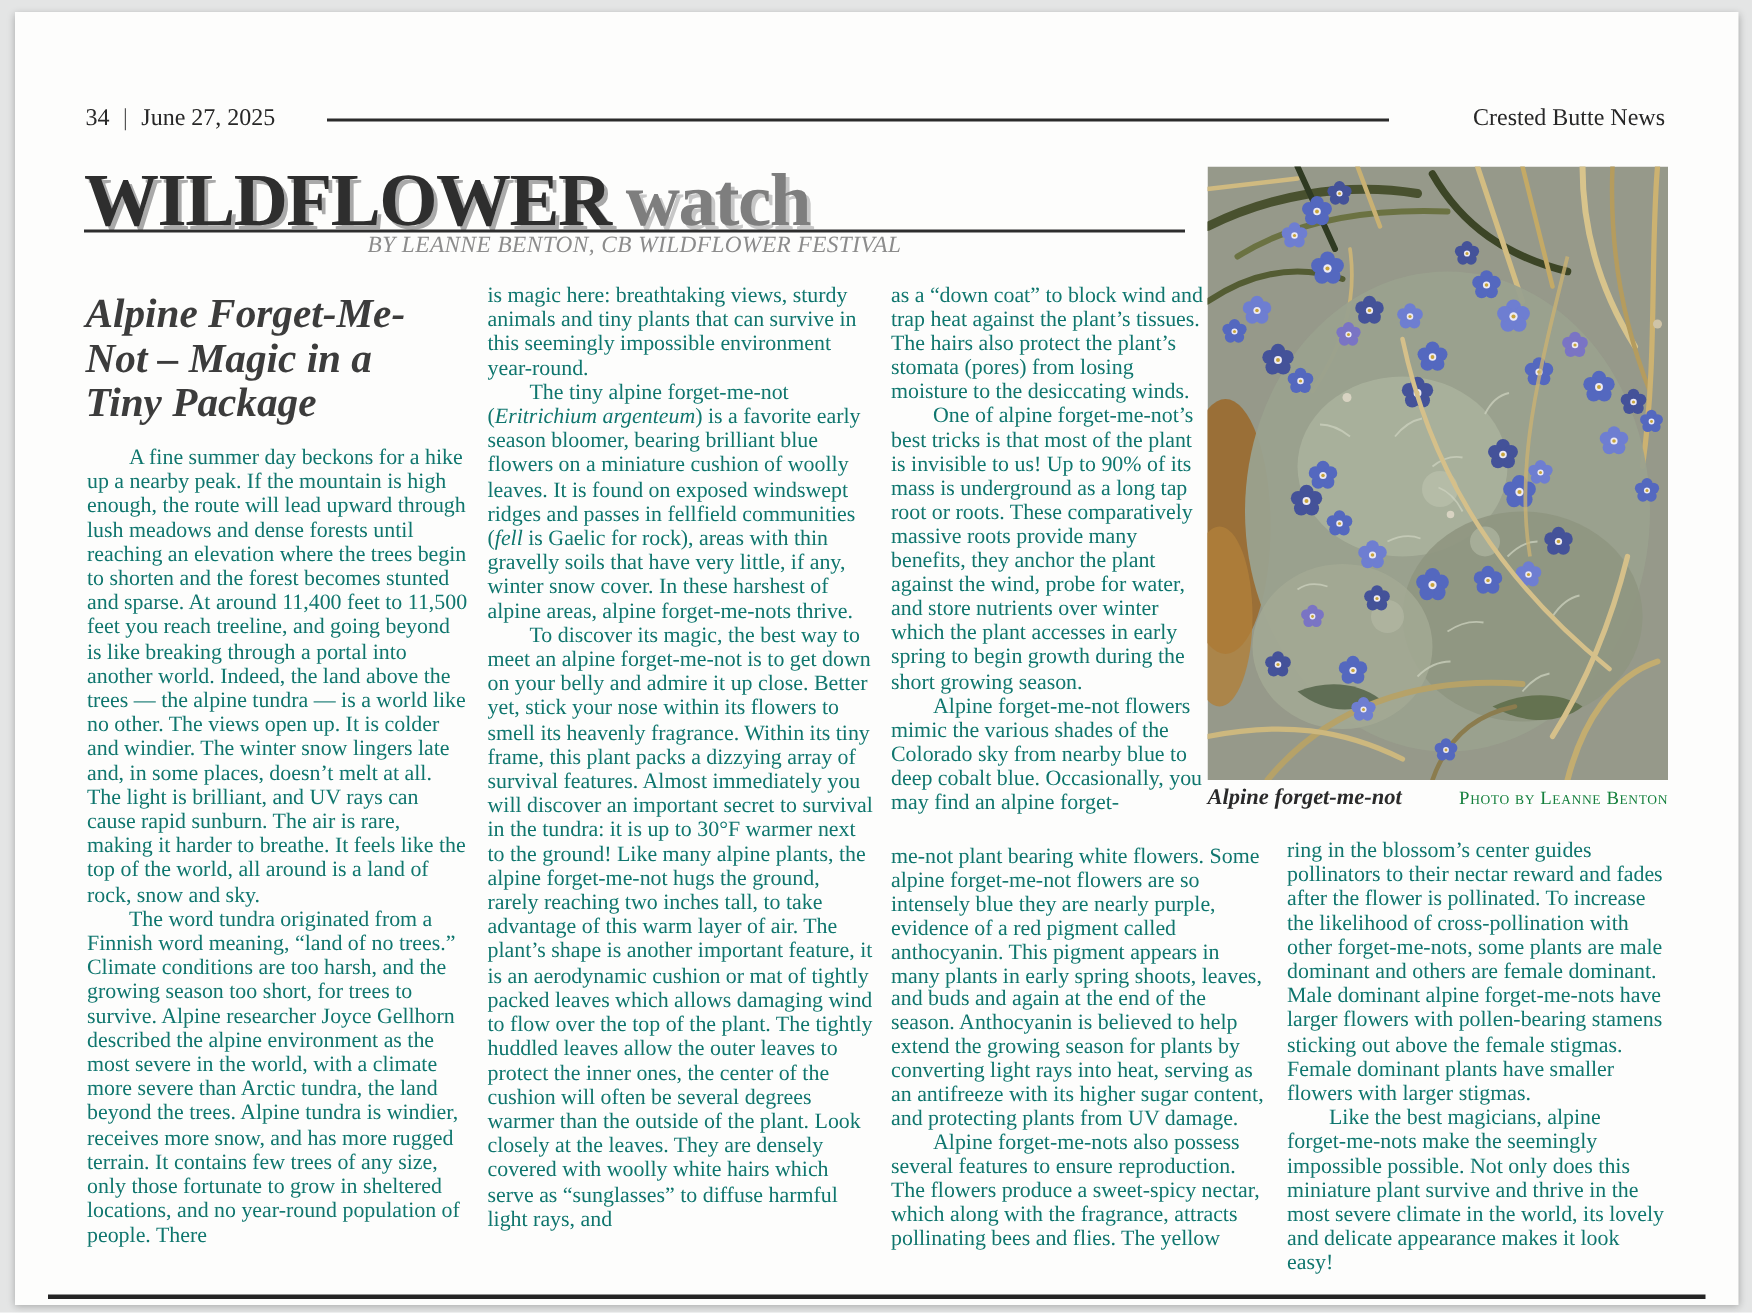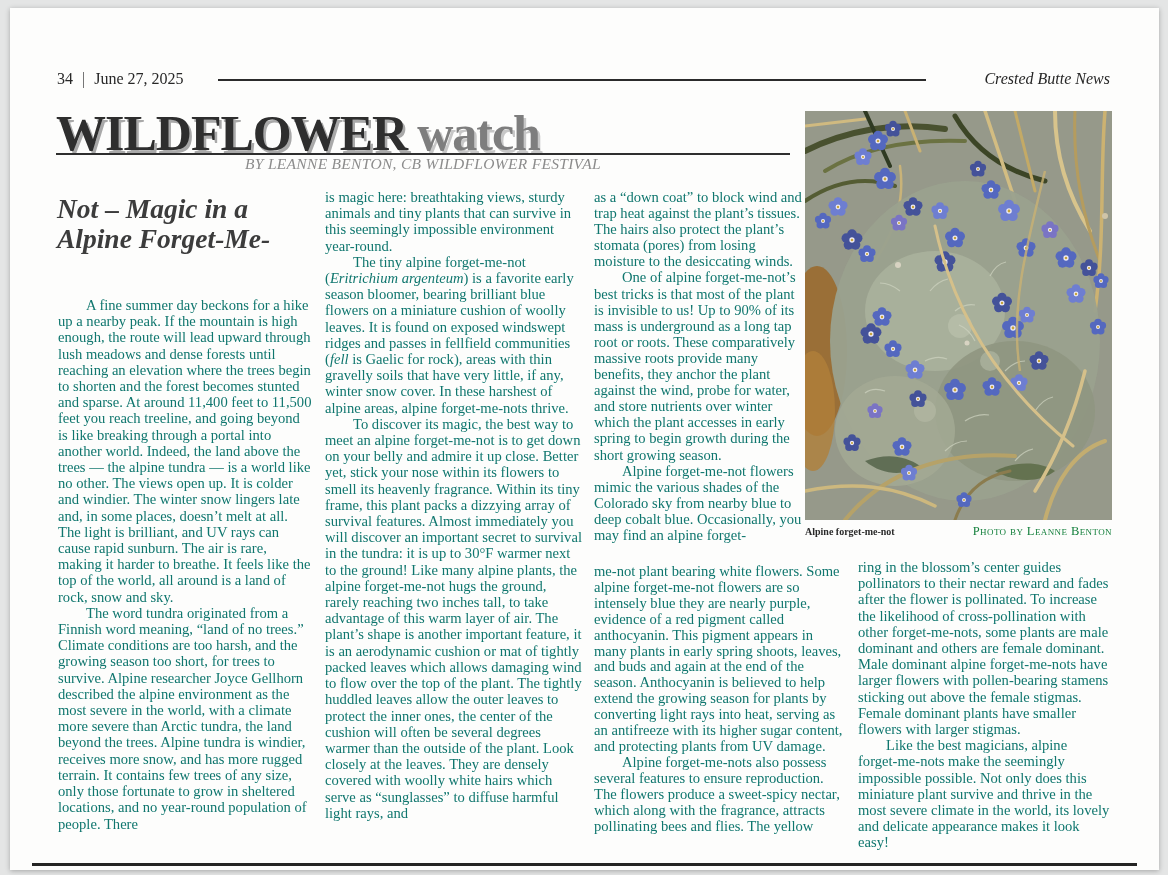--- a/index.html
+++ b/index.html
@@ -8,21 +8,21 @@
     background:#e4e5e5;
     font-family:"Liberation Serif","DejaVu Serif",serif;
   }
   .page{
     position:absolute;left:10px;top:8px;width:1149px;height:862px;
     background:#fdfdfc;box-shadow:0 1px 5px rgba(0,0,0,.28);
   }
   
   .folio{position:absolute;left:47px;top:62px;font-size:16px;color:#272727;white-space:nowrap;text-align:center;}
   .folio .sep{margin:0 9px;color:#555;font-weight:400;}
-  .paper-name{position:absolute;right:49px;top:62px;font-size:16px;color:#272727;font-style:italic;}
+  .paper-name{position:absolute;right:49px;top:62px;font-size:16px;color:#272727;}
   .header-rule{position:absolute;left:208px;top:71px;width:708px;height:2px;background:#2b2b2b;}
   
   .masthead{position:absolute;left:46px;top:96px;white-space:nowrap;}
   .mh-main{
     font-size:50px;font-weight:bold;letter-spacing:-1px;color:#2e2e2e;
     text-shadow:2.5px 2.5px 0 #a9a9a9;
   }
   .mh-sub{
     font-size:50px;font-weight:bold;letter-spacing:-1px;color:#7e7e7e;
     text-shadow:2.5px 2.5px 0 #c7c7c7;margin-left:10px;
@@ -43,21 +43,21 @@
   .col p.cont{text-indent:0;}
   .col1{left:48px;top:289px;width:254px;}
   .col2{left:315px;top:181px;width:257px;}
   .col3a{left:584px;top:181px;width:212px;line-height:16.1px;}
   .col3b{left:584px;top:556px;width:252px;line-height:15.9px;}
   .col4{left:848px;top:551px;width:252px;}
   
   .photo{position:absolute;left:795px;top:103px;width:307px;margin:0;}
   .photo svg{display:block;}
   .caption-row{display:flex;justify-content:space-between;align-items:baseline;margin-top:4px;}
-  .cap{font-weight:bold;font-size:10px;color:#2a2a2a;}
+  .cap{font-weight:bold;font-style:italic;font-size:15px;color:#2a2a2a;}
   .credit{font-variant:small-caps;font-size:12.5px;letter-spacing:.4px;color:#15803d;}
   
   .bottom-rule{position:absolute;left:22px;top:855px;width:1105px;height:3px;background:#242424;}
 </style>
 </head>
 <body>
 
 <div class="page">
 
   <div class="folio">
@@ -66,22 +66,23 @@
   <div class="header-rule"></div>
   <div class="paper-name">Crested Butte News</div>
 
   <div class="masthead">
     <span class="mh-main">WILDFLOWER</span><span class="mh-sub">watch</span>
   </div>
   <div class="mh-rule"></div>
   <div class="byline">BY LEANNE BENTON, CB WILDFLOWER FESTIVAL</div>
 
   <div class="article-title">
+      <div>Alpine Forget-Me-</div>
       <div>Not – Magic in a</div>
-      <div>Alpine Forget-Me-</div>
+      <div>Tiny Package</div>
     </div>
 
   <div class="col col1">
       <p><span>A fine summer day beckons for a hike up a nearby peak. If the mountain is high enough, the route will lead upward through lush meadows and dense forests until reaching an elevation where the trees begin to shorten and the forest becomes stunted and sparse. At around 11,400 feet to 11,500 feet you reach treeline, and going beyond is like breaking through a portal into another world. Indeed, the land above the trees — the alpine tundra — is a world like no other. The views open up. It is colder and windier. The winter snow lingers late and, in some places, doesn’t melt at all. The light is brilliant, and UV rays can cause rapid sunburn. The air is rare, making it harder to breathe. It feels like the top of the world, all around is a land of rock, snow and sky.</span></p>
       <p><span>The word tundra originated from a Finnish word meaning, “land of no trees.” Climate conditions are too harsh, and the growing season too short, for trees to survive. Alpine researcher Joyce Gellhorn described the alpine environment as the most severe in the world, with a climate more severe than Arctic tundra, the land beyond the trees. Alpine tundra is windier, receives more snow, and has more rugged terrain. It contains few trees of any size, only those fortunate to grow in sheltered locations, and no year-round population of people. There</span></p>
     </div>
   <div class="col col2">
       <p class="cont"><span>is magic here: breathtaking views, sturdy animals and tiny plants that can survive in this seemingly impossible environment year-round.</span></p>
       <p><span>The tiny alpine forget-me-not (</span><i>Eritrichium argenteum</i><span>) is a favorite early season bloomer, bearing brilliant blue flowers on a miniature cushion of woolly leaves. It is found on exposed windswept ridges and passes in fellfield communities (</span><i>fell</i><span> is Gaelic for rock), areas with thin gravelly soils that have very little, if any, winter snow cover. In these harshest of alpine areas, alpine forget-me-nots thrive.</span></p>
       <p><span>To discover its magic, the best way to meet an alpine forget-me-not is to get down on your belly and admire it up close. Better yet, stick your nose within its flowers to smell its heavenly fragrance. Within its tiny frame, this plant packs a dizzying array of survival features. Almost immediately you will discover an important secret to survival in the tundra: it is up to 30°F warmer next to the ground! Like many alpine plants, the alpine forget-me-not hugs the ground, rarely reaching two inches tall, to take advantage of this warm layer of air. The plant’s shape is another important feature, it is an aerodynamic cushion or mat of tightly packed leaves which allows damaging wind to flow over the top of the plant. The tightly huddled leaves allow the outer leaves to protect the inner ones, the center of the cushion will often be several degrees warmer than the outside of the plant. Look closely at the leaves. They are densely covered with woolly white hairs which serve as “sunglasses” to diffuse harmful light rays, and</span></p>

